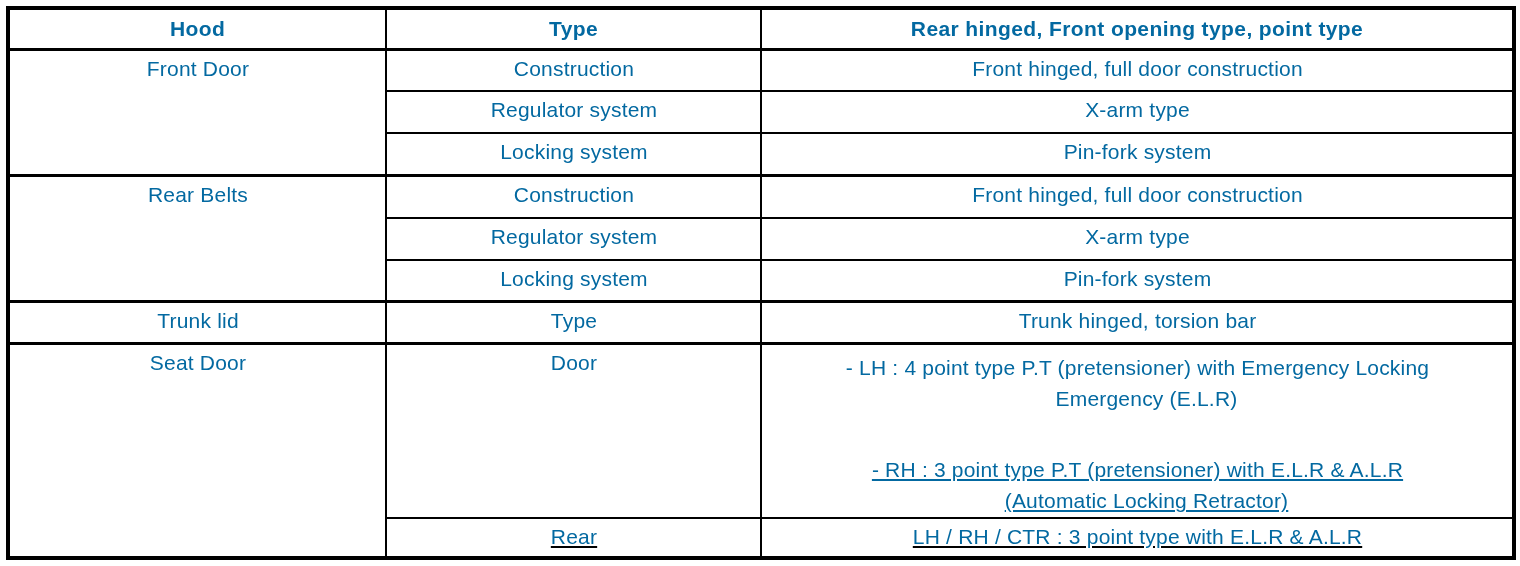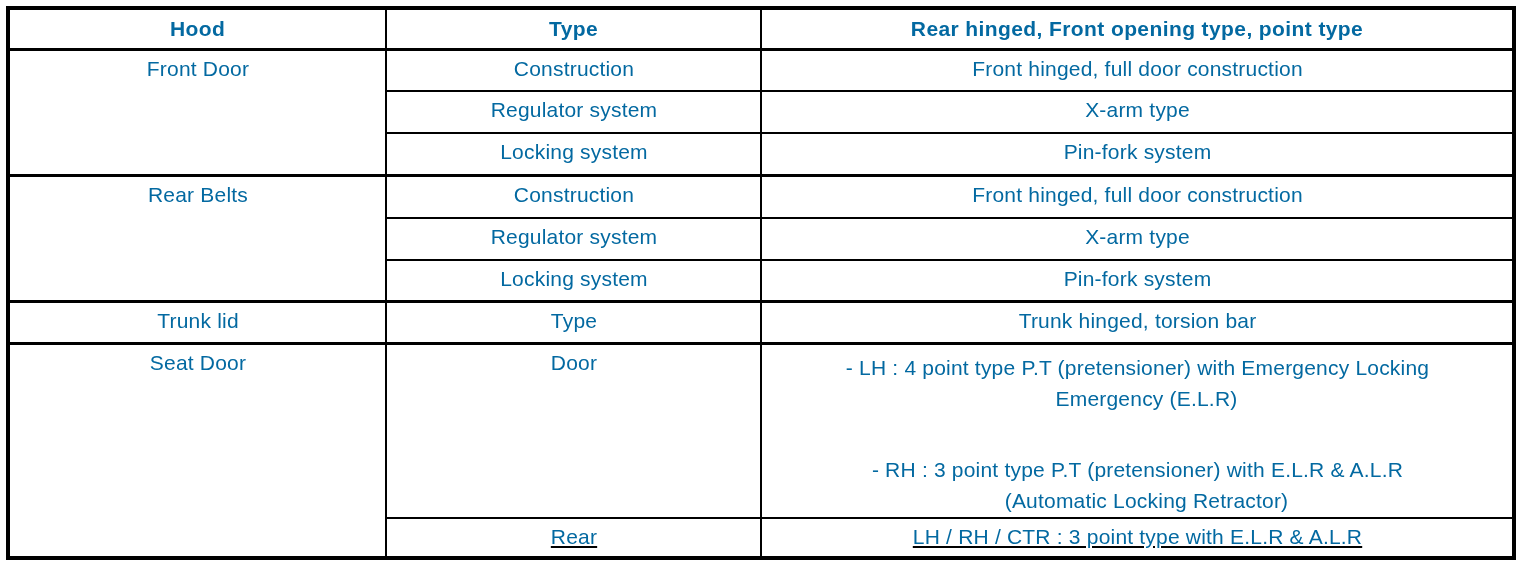--- a/index.html
+++ b/index.html
@@ -54,21 +54,21 @@
     white-space: nowrap;
   }
   tr.r-header   { height: 41px; }
   tr.r-normal   { height: 42px; }
   tr.r-belt     { height: 172px; }
   tr.r-last     { height: 40px; text-decoration: underline; }
   tr.group-start th,
   tr.group-start td { border-top: 3px solid #000000; }
   td.belt-cell { padding-top: 7px; }
   .belt-item { line-height: 31px; }
-  .belt-item-gap { margin-top: 40px; }
+  .belt-item-gap { margin-top: 40px; text-decoration: underline; }
   .belt-cont { padding-left: 18px; }
 </style>
 </head>
 <body>
 
 <div class="page">
   <table class="spec">
     <colgroup>
       <col class="c1">
       <col class="c2">

